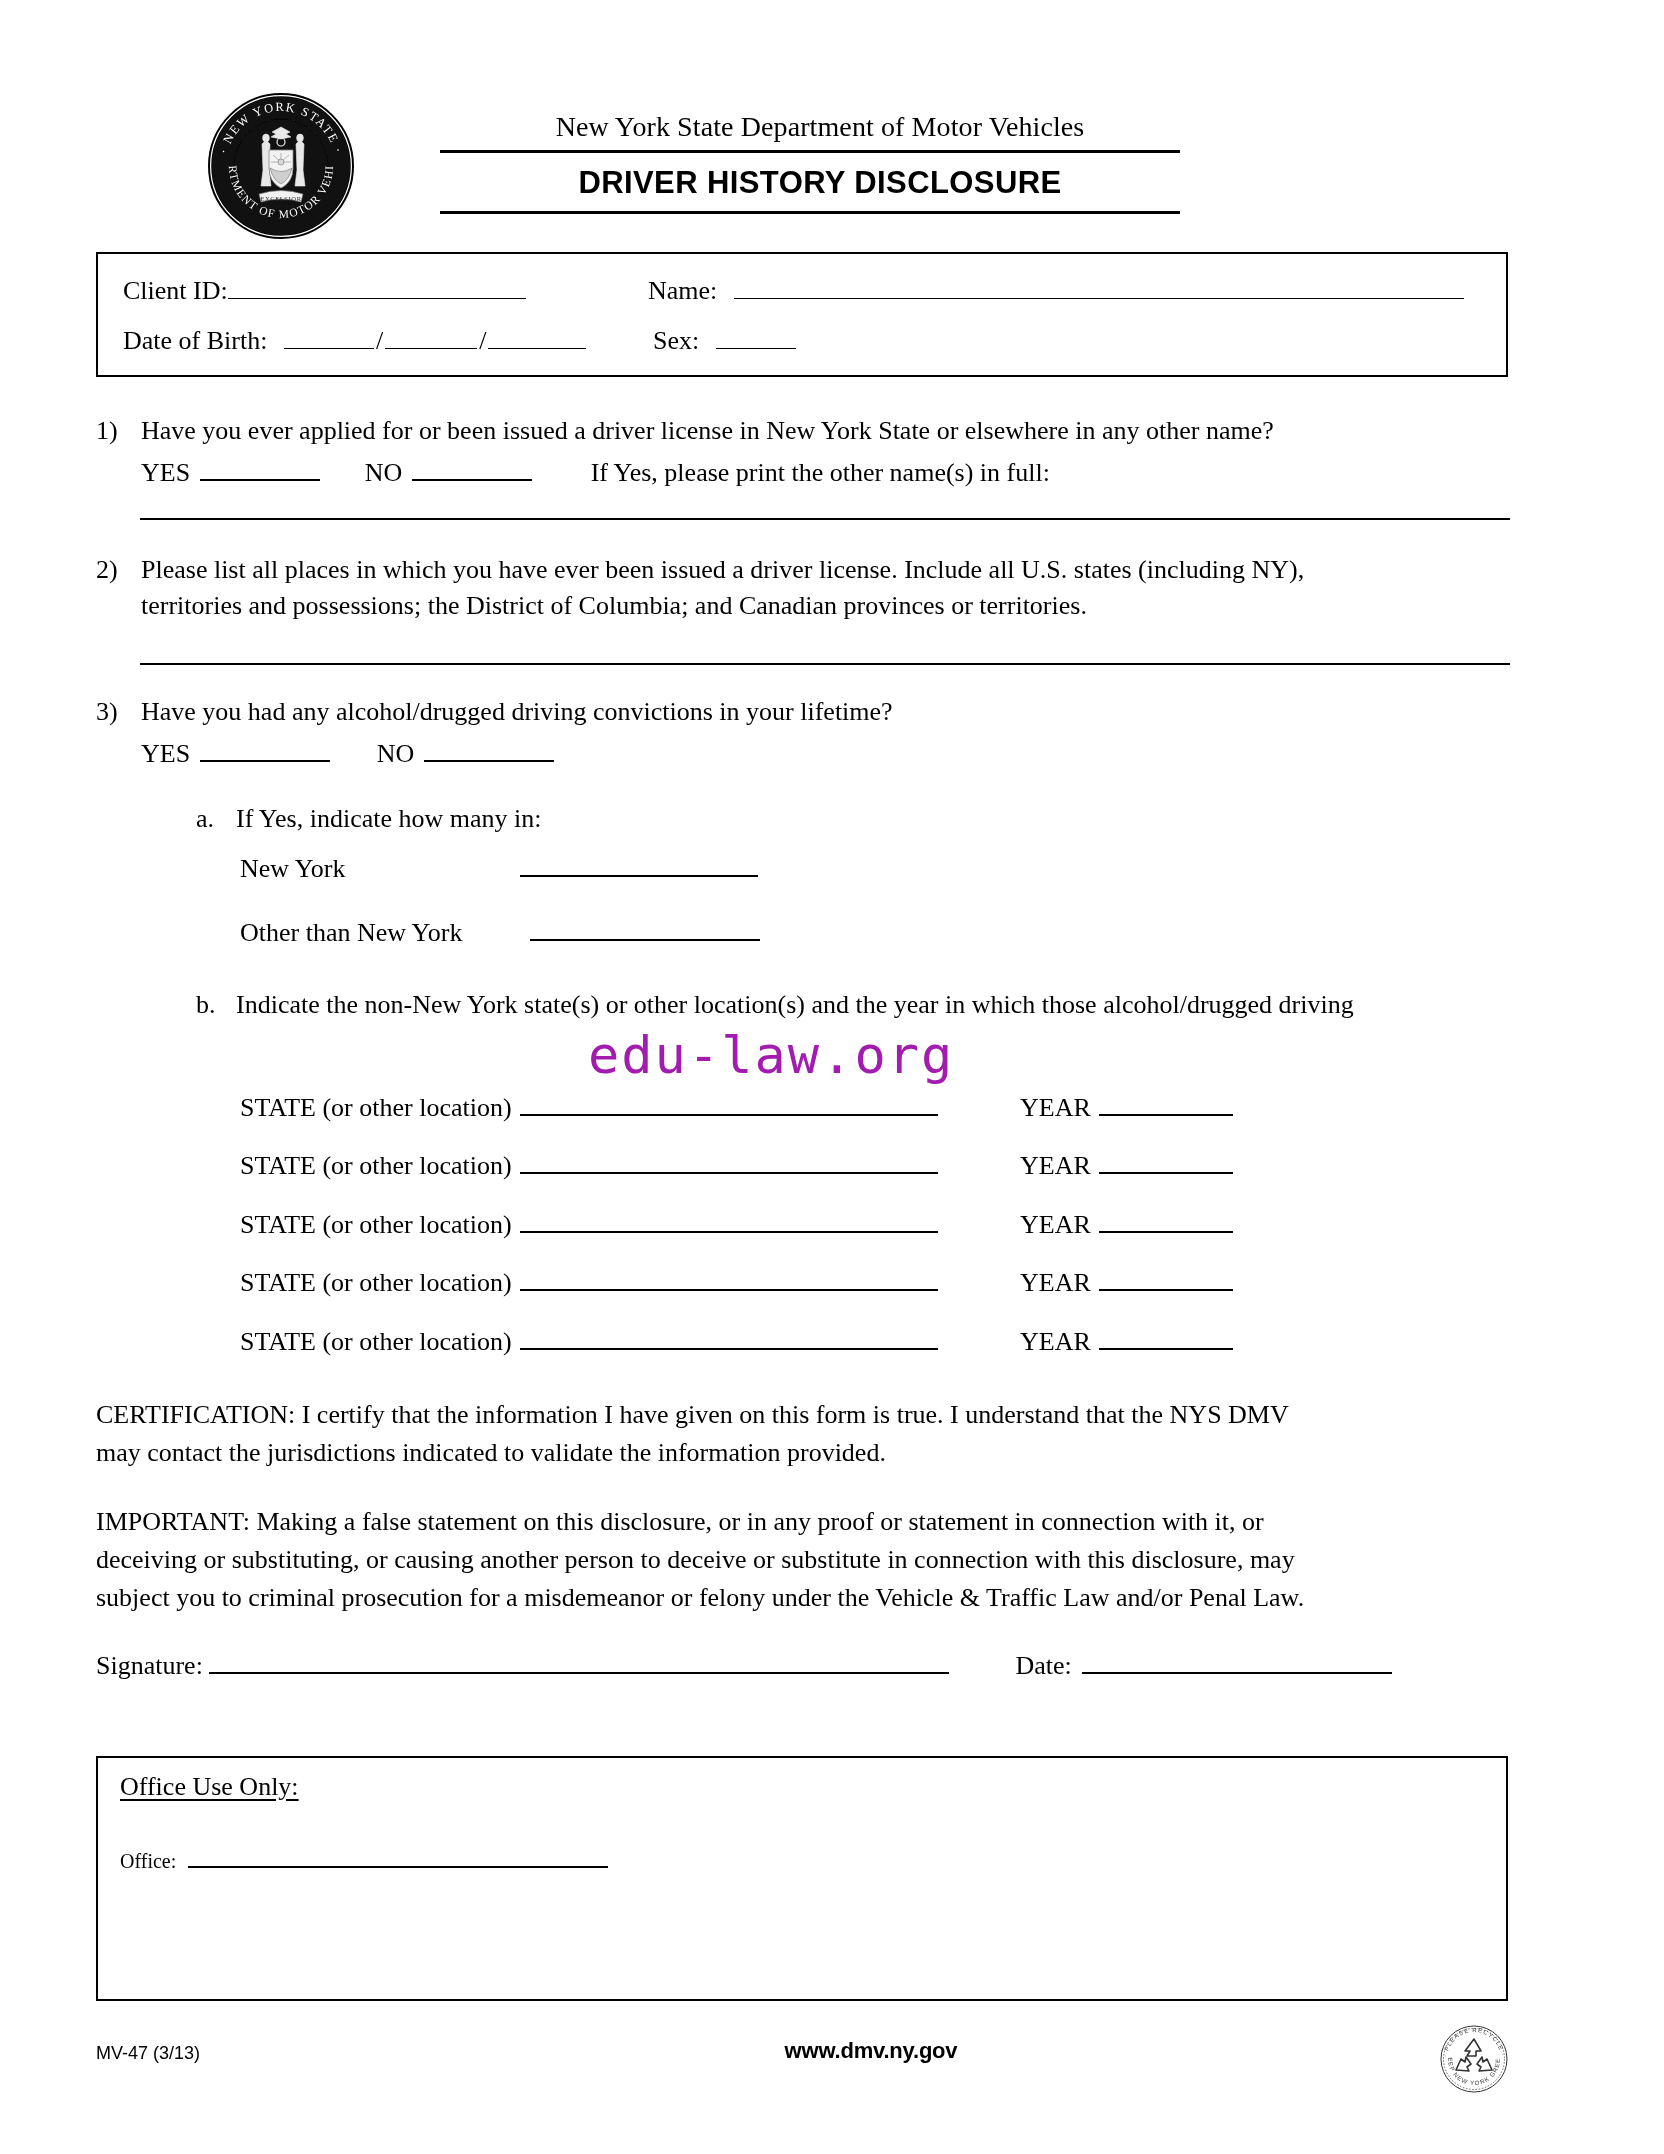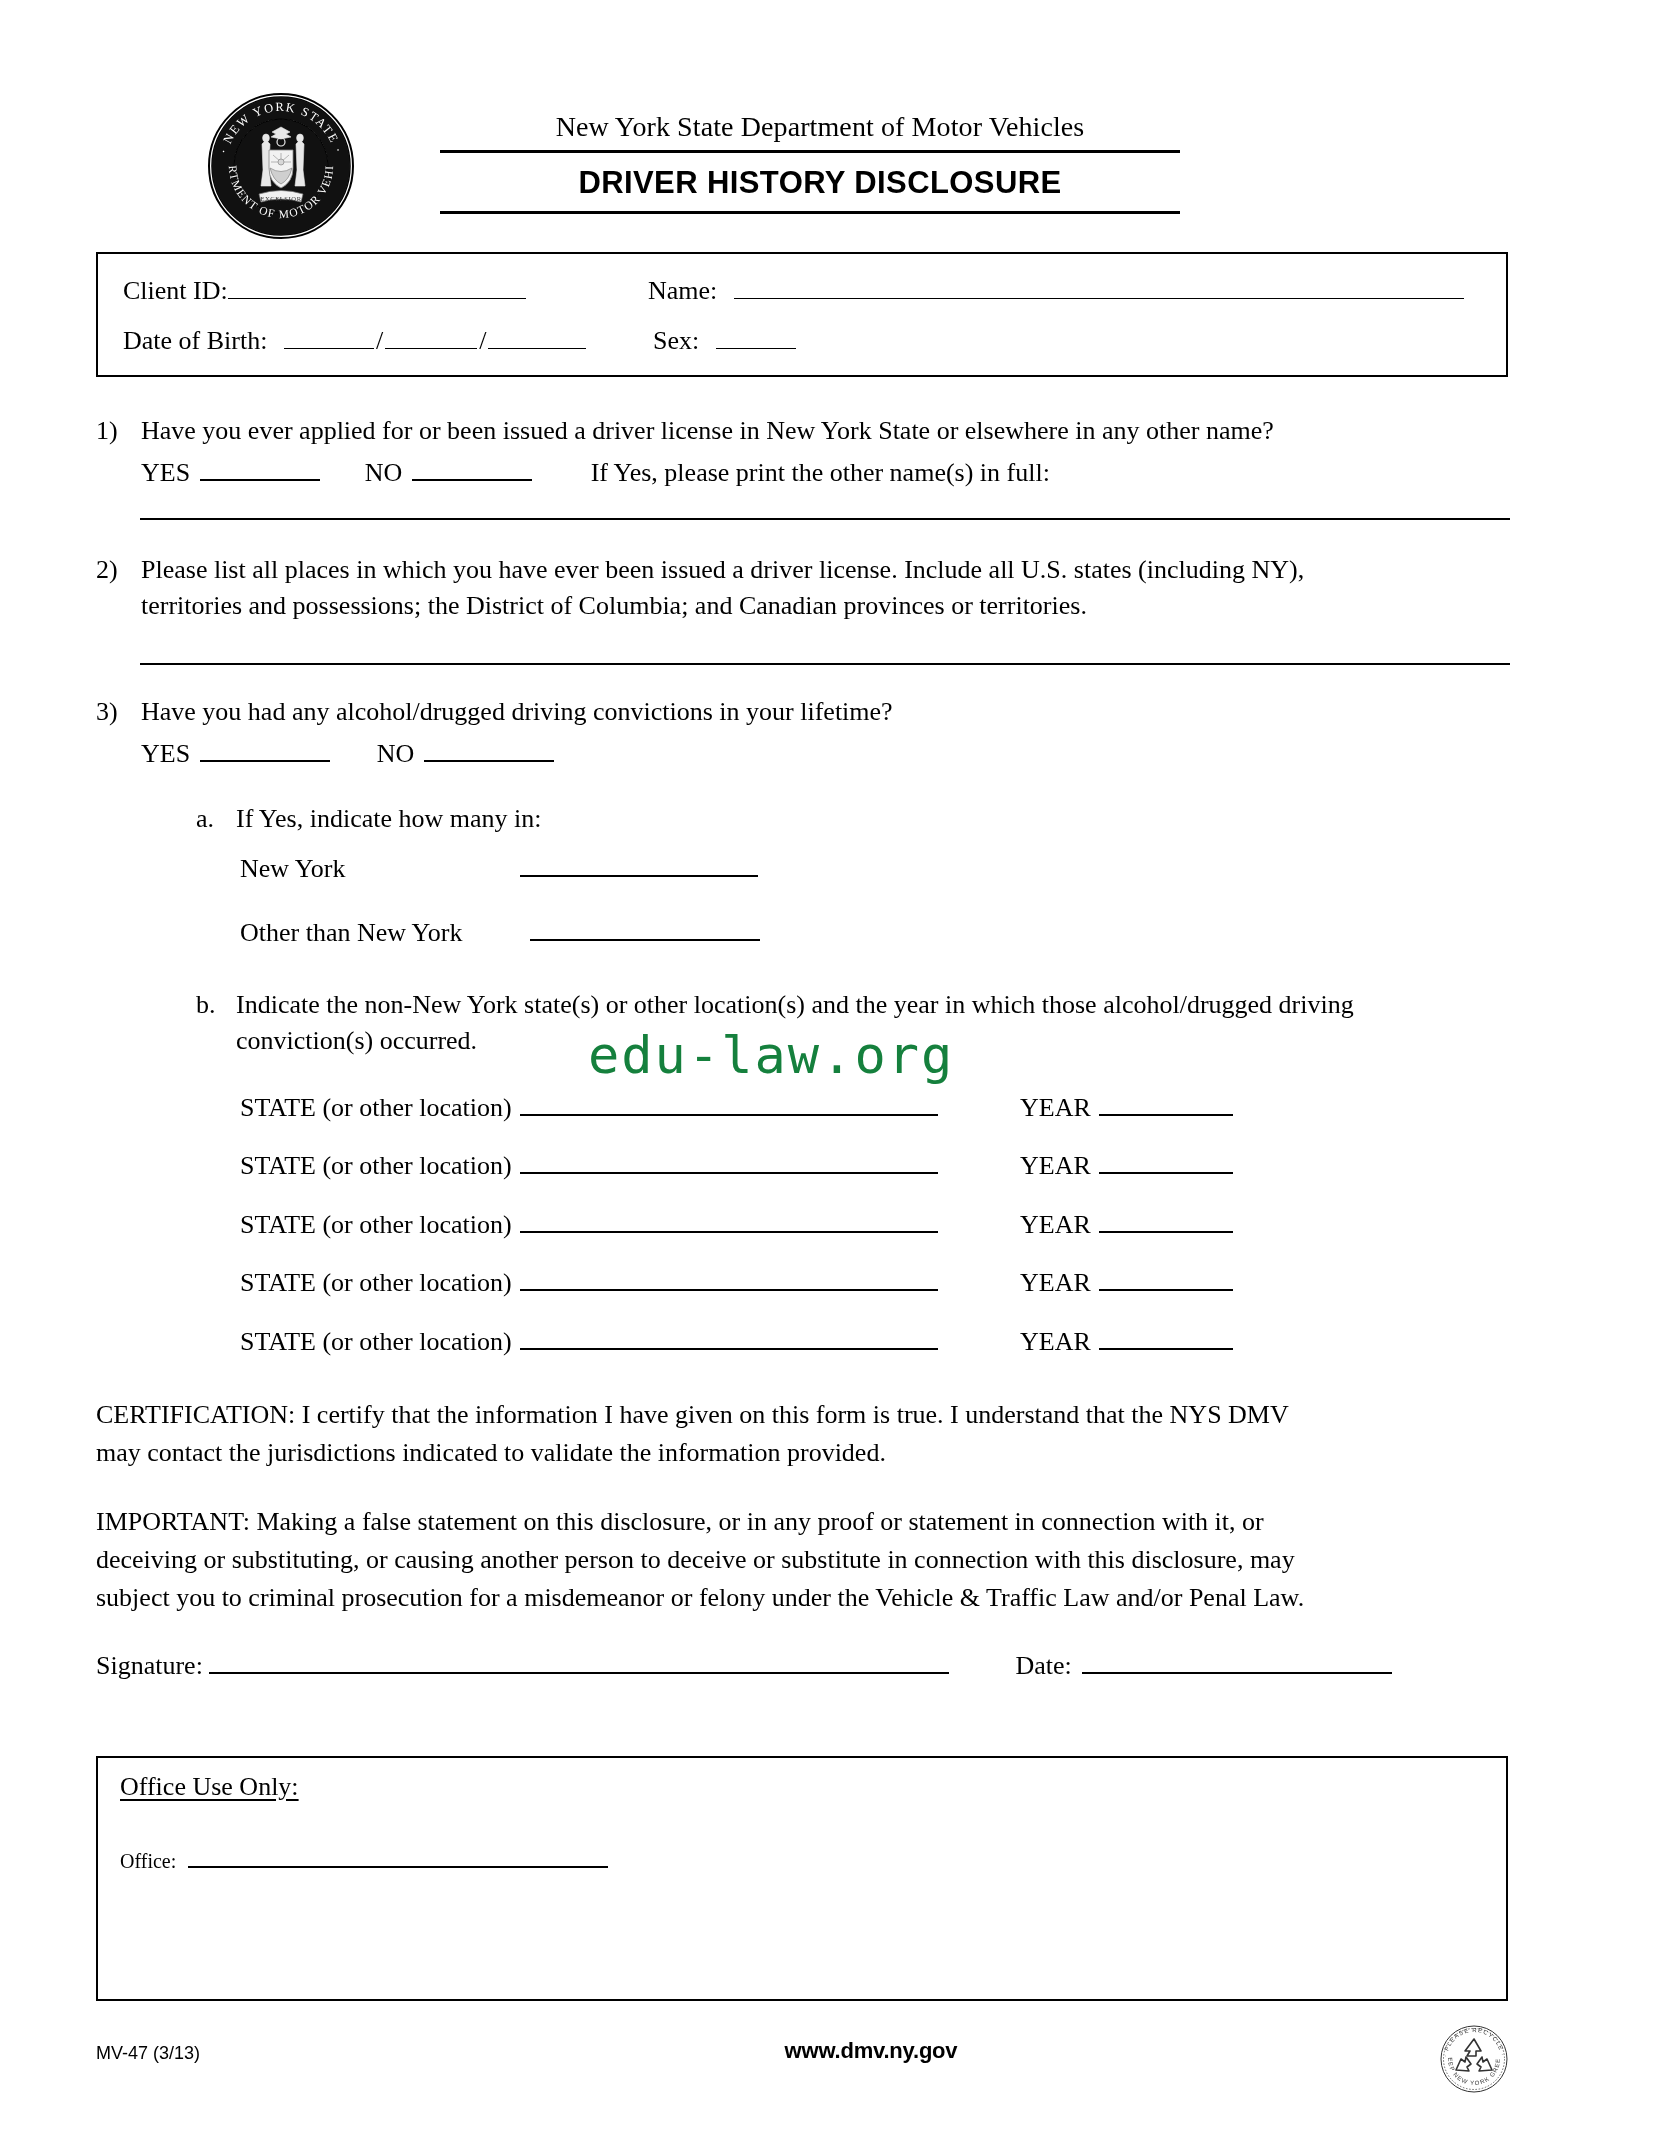--- a/index.html
+++ b/index.html
@@ -201,21 +201,21 @@
     height: 74px;
   }
 
   
   .watermark {
     position: absolute;
     left: 588px;
     top: 1025px;
     font-family: "DejaVu Sans Mono", "Liberation Mono", monospace;
     font-size: 52px;
-    color: #15803d;
+    color: #a21caf;
     letter-spacing: 2px;
     white-space: nowrap;
     pointer-events: none;
   }
 </style>
 </head>
 <body>
 
 <div class="page">
 
@@ -342,21 +342,20 @@
   </div>
 
   <div class="state-row" style="left:240px; top:917px;">
     <span style="display:inline-block; width:290px;">Other than New York</span><span class="fill-heavy" style="width:230px;"></span>
   </div>
 
   <div class="sub" style="left:196px; top:987px; width:1330px;">
     <span class="subnum">b.</span>
     <div class="subbody">
       <div>Indicate the non-New York state(s) or other location(s) and the year in which those alcohol/drugged driving</div>
-      <div>conviction(s) occurred.</div>
     </div>
   </div>
 
   <div class="watermark">edu-law.org</div>
 
   <div class="state-row" style="left:240px; top:1092px;">
     <span>STATE (or other location)</span><span class="fill-heavy" style="width:418px; margin-left:8px;"></span>
     <span style="margin-left:76px;">YEAR</span><span class="fill-heavy" style="width:134px; margin-left:8px;"></span>
   </div>
 

